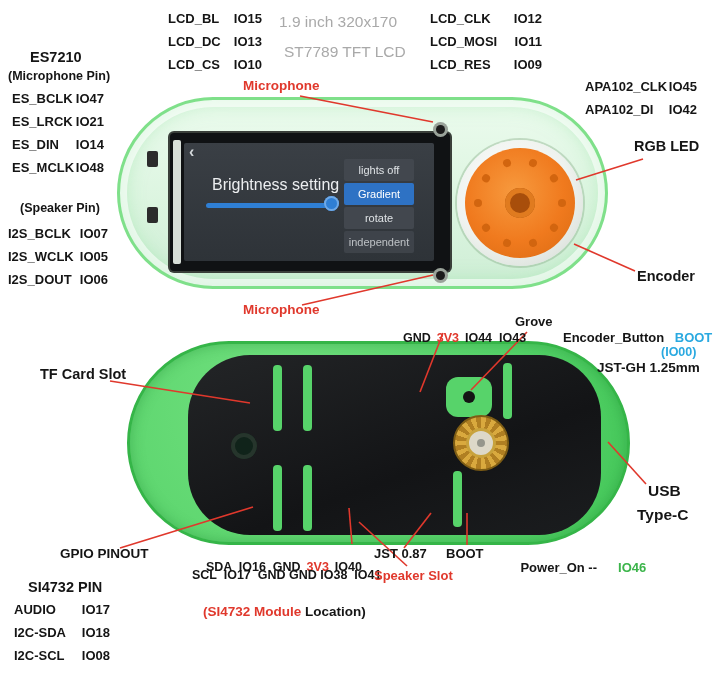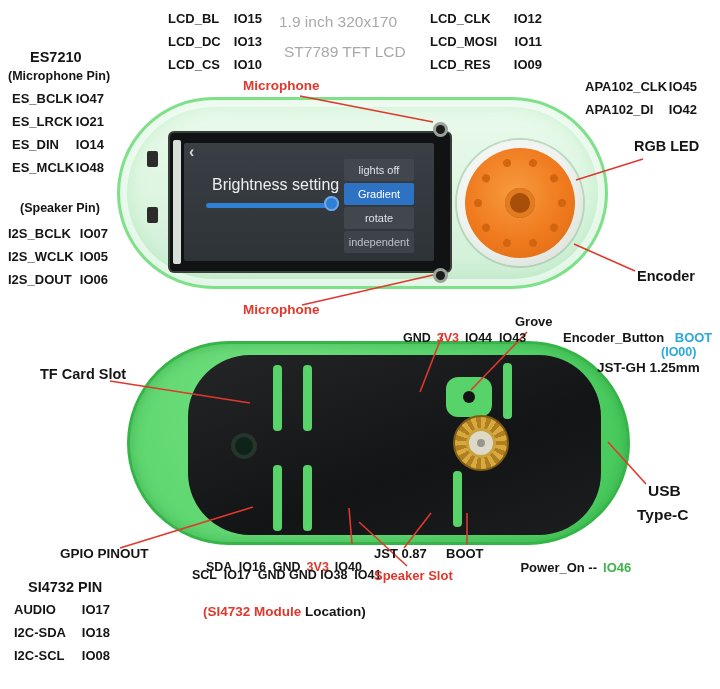--- a/index.html
+++ b/index.html
@@ -250,21 +250,21 @@
   <div class="lbl f135" style="left:60px;top:547px">GPIO PINOUT</div>
 
   <div class="lbl f12 pre" style="left:192px;top:547px">
     <span>SDA  IO16  GND</span><span class="red" style="margin:0 6px">3V3</span><span>IO40</span>
   </div>
   <div class="lbl f12 pre" style="left:192px;top:569px">SCL  IO17  GND GND IO38  IO41</div>
 
   <div class="lbl f13" style="left:374px;top:547px">JST 0.87</div>
   <div class="lbl f13" style="left:446px;top:547px">BOOT</div>
   <div class="lbl f13 pre" style="left:506px;top:547px">
-    <span>Power_On --</span><span class="green" style="margin-left:6px">IO46</span>
+    <span>Power_On --</span><span class="green" style="margin-left:21px">IO46</span>
   </div>
   <div class="lbl red f13" style="left:374px;top:569px">Speaker Slot</div>
   <div class="lbl f135 pre" style="left:188px;top:590px">
     <span class="red">(SI4732 Module</span><span> Location)</span>
   </div>
 
   <div class="lbl f14" style="left:28px;top:580px">SI4732 PIN</div>
   <div class="pins" style="left:14px;top:603px;width:96px">
     <div class="prow">
         <span>AUDIO</span>

